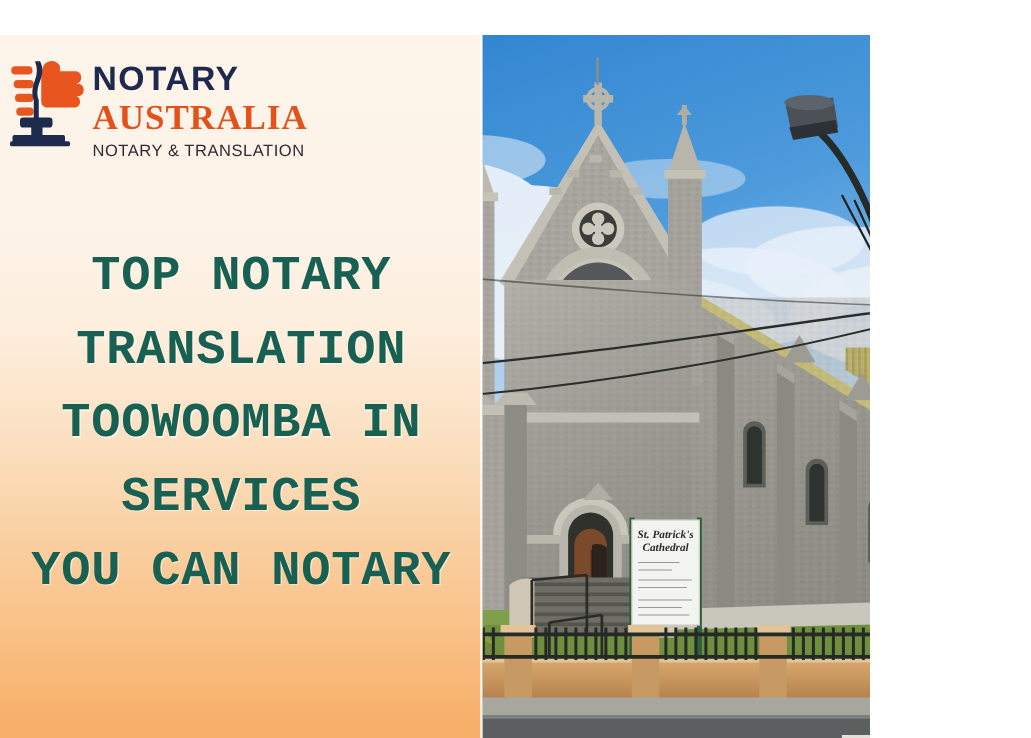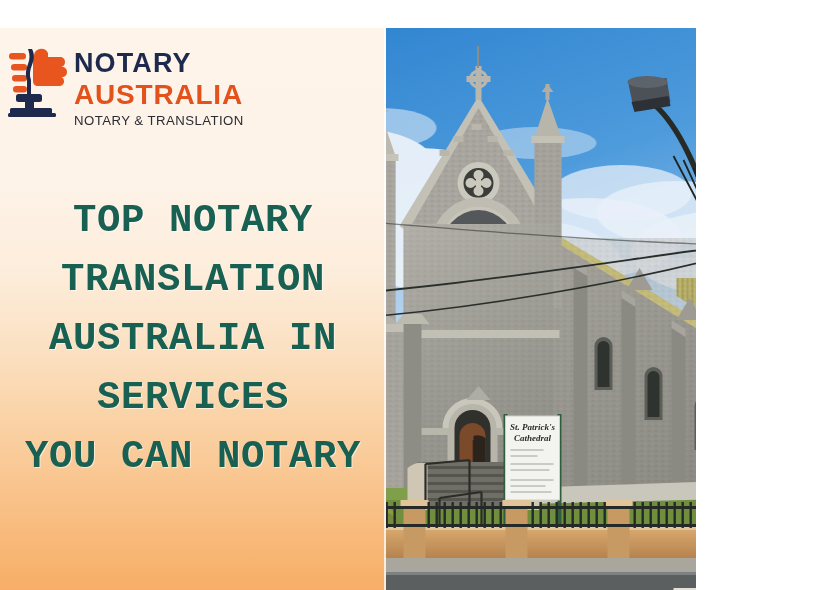--- a/index.html
+++ b/index.html
@@ -59,22 +59,22 @@
     letter-spacing:1.1px;
     color:#1d2a4d;
     font-family:"Liberation Sans","DejaVu Sans",sans-serif;
   }
   .logo-line2{
     font-size:28px;
     font-weight:700;
     letter-spacing:0.8px;
     color:#e4521c;
     margin-top:4px;
-    text-align:left;
-    font-family:Liberation Sans, sans-serif;
+    text-align:right;
+    font-family:Liberation Serif, serif;
   }
   .logo-line3{
     font-size:13.2px;
     font-weight:400;
     letter-spacing:0.45px;
     color:#2b2b33;
     margin-top:5px;
     text-align:left;
     font-family:"Liberation Sans","DejaVu Sans",sans-serif;
   }
@@ -156,21 +156,21 @@
       <div class="logo-words">
         <div class="logo-line1">NOTARY</div>
         <div class="logo-line2">AUSTRALIA</div>
         <div class="logo-line3">NOTARY &amp; TRANSLATION</div>
       </div>
     </div>
 
     <div class="headline">
       <span class="headline-line">TOP NOTARY</span>
       <span class="headline-line">TRANSLATION</span>
-      <span class="headline-line">AUSTRALIA IN</span>
+      <span class="headline-line">TOOWOOMBA IN</span>
       <span class="headline-line">SERVICES</span>
       <span class="headline-line">YOU CAN NOTARY</span>
     </div>
 
   </div>
 
   <div class="divider"></div>
 
   <div class="photo">
     <div class="photo-inner">

